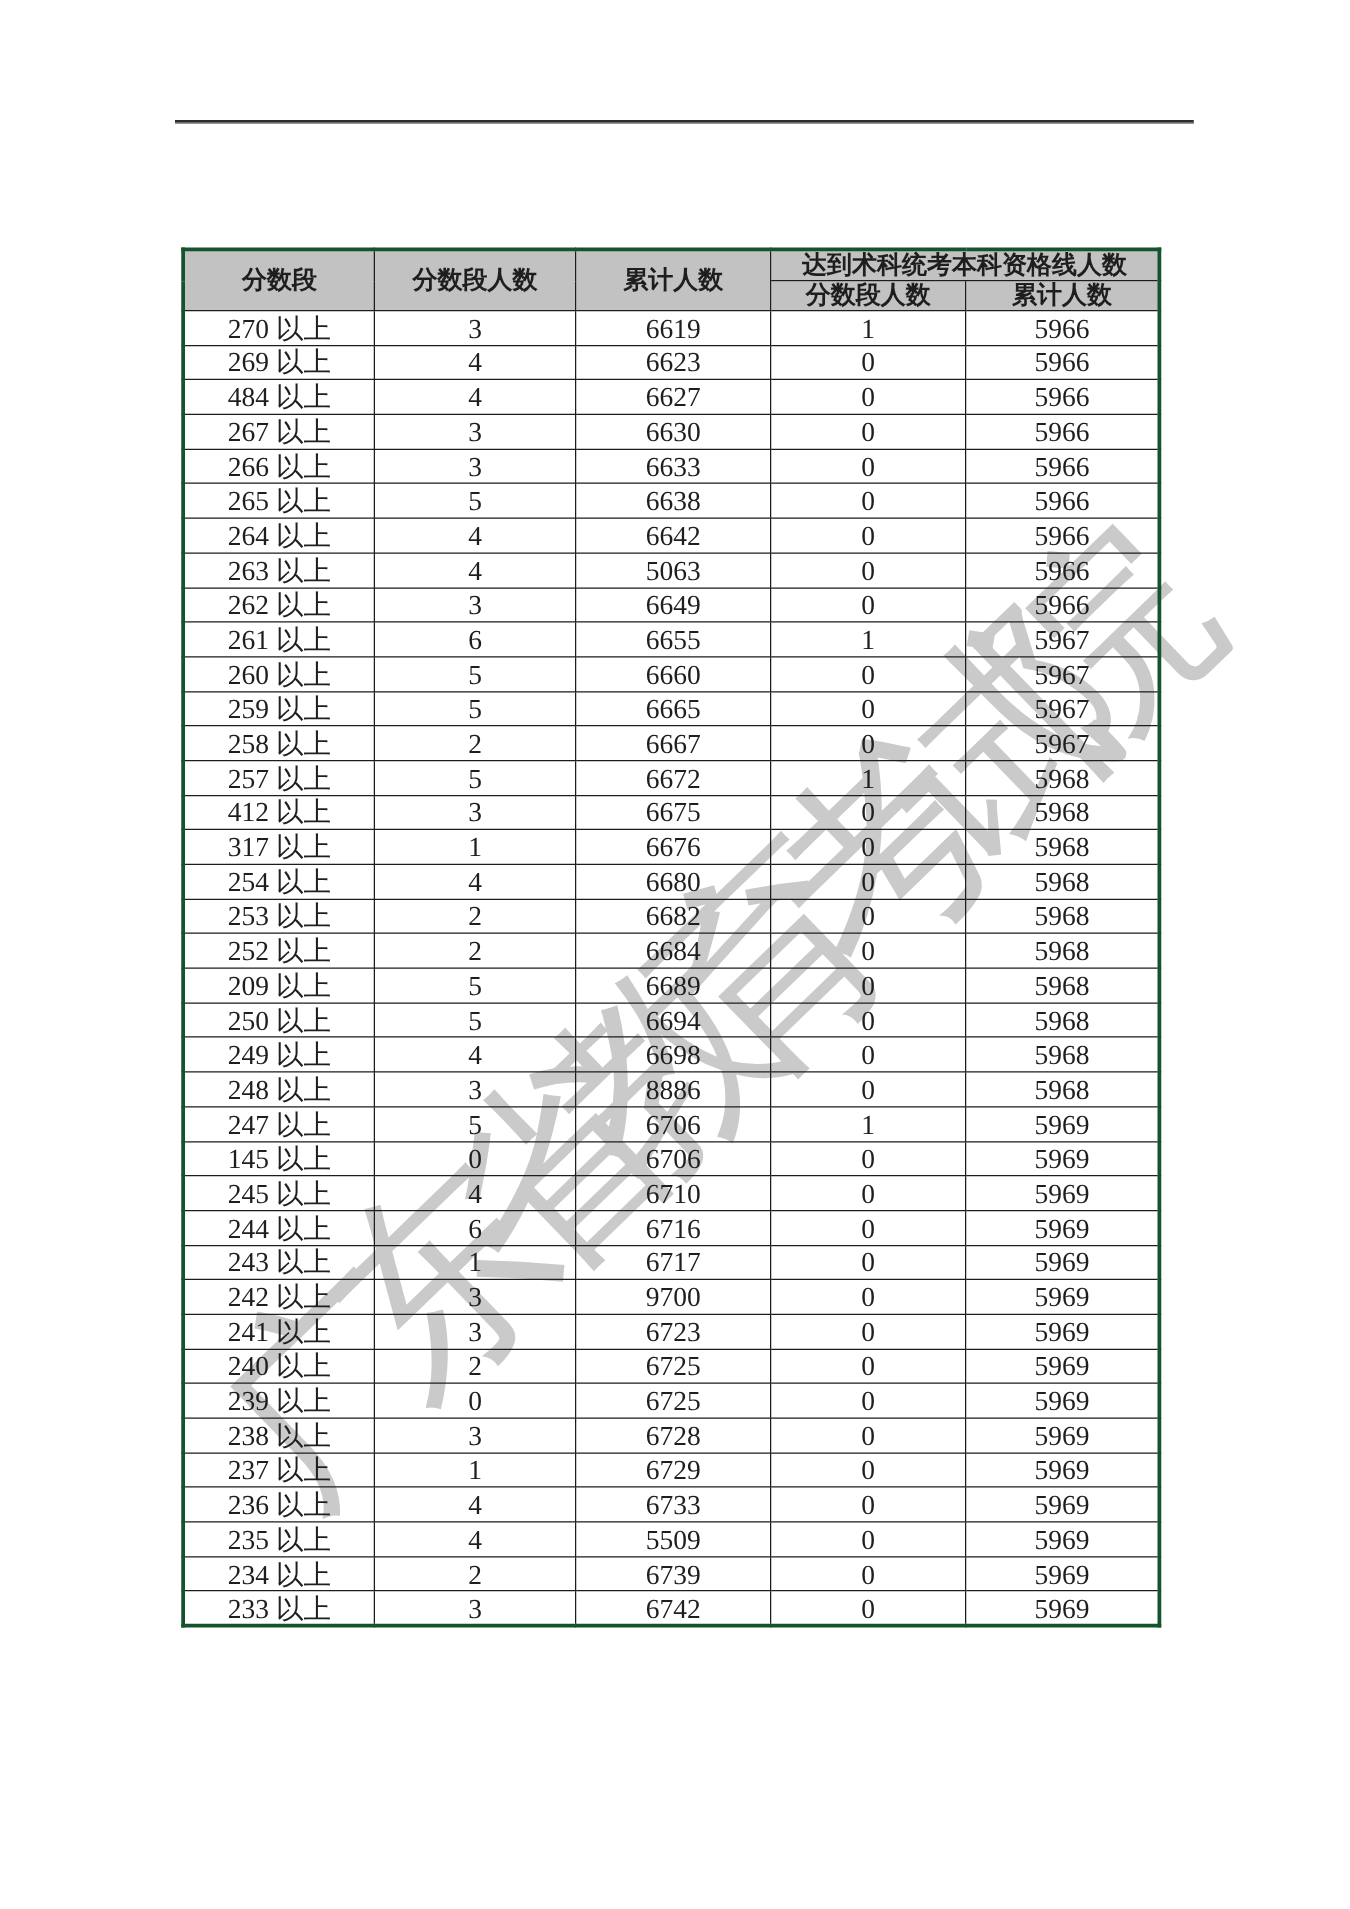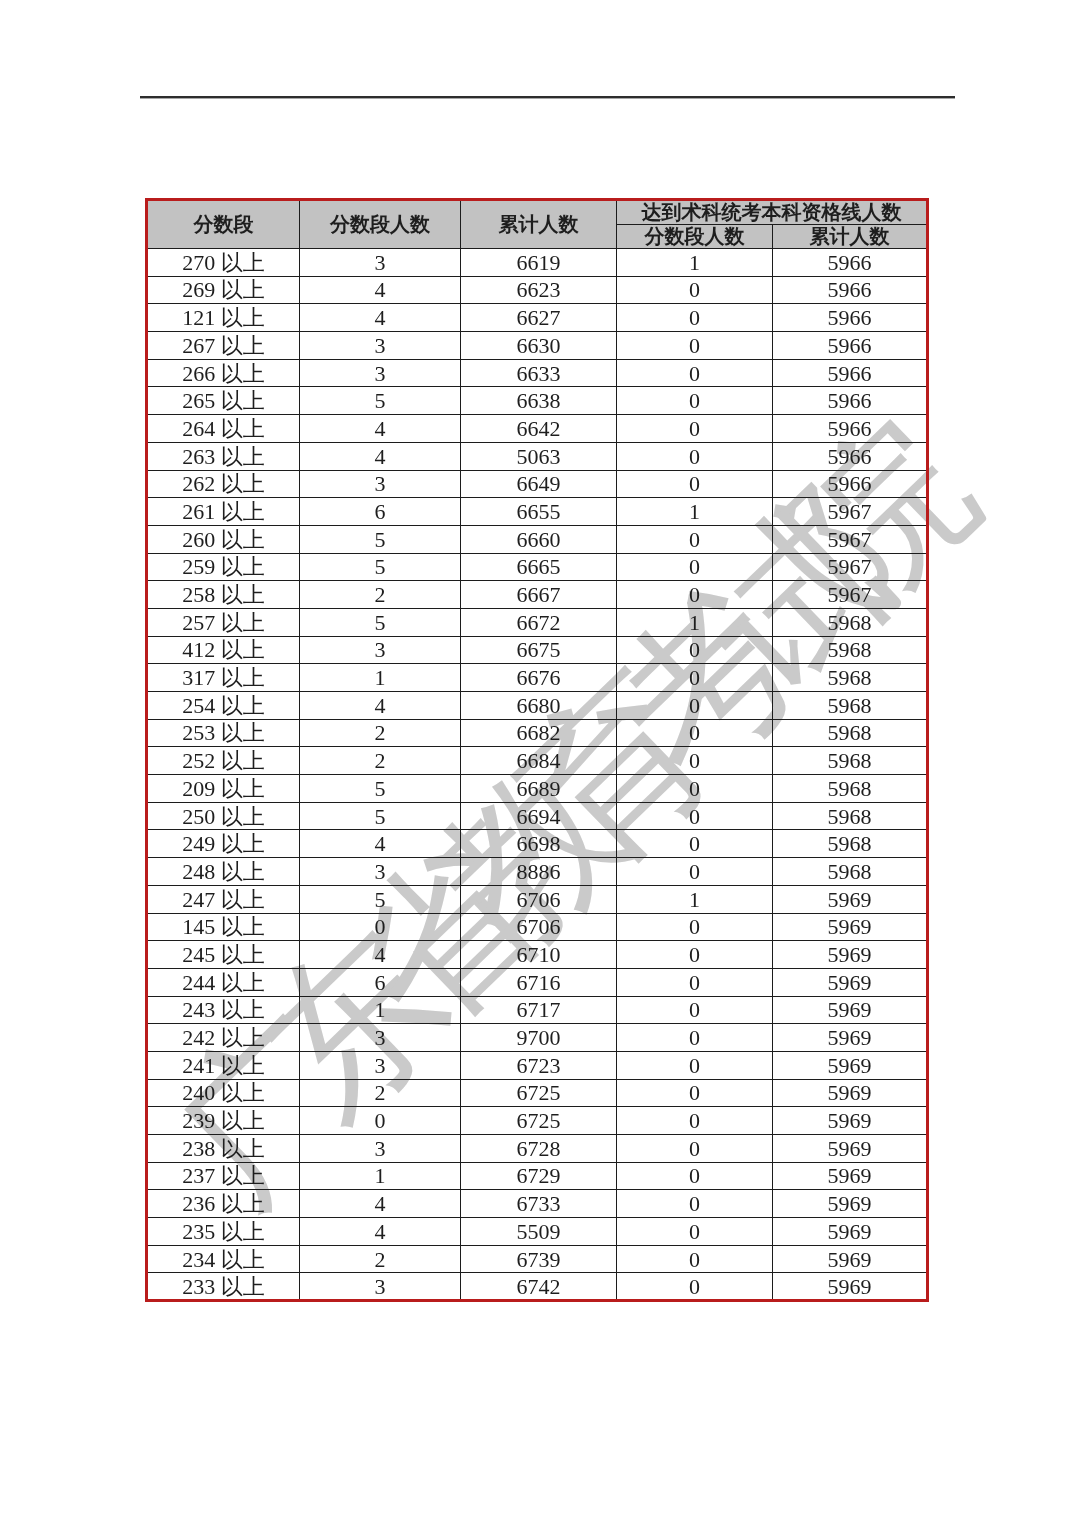--- a/index.html
+++ b/index.html
@@ -56,21 +56,21 @@
     background: transparent;
   }
   table.score-table th,
   table.score-table td {
     border: 1.5px solid var(--border-color);
     text-align: center;
     vertical-align: middle;
     padding: 0;
     overflow: hidden;
   }
-  table.score-table { border: 3px solid #b91c1c; }
+  table.score-table { border: 3px solid #14532d; }
   table.score-table thead th {
     background: var(--header-bg);
     font-weight: bold;
     font-size: 20px;
     height: 23px;
     line-height: 1.15;
   }
   table.score-table tbody td {
     background: transparent;
     font-size: 22px;
@@ -116,21 +116,21 @@
           <td>5966</td>
         </tr>
         <tr>
           <td>269 以上</td>
           <td>4</td>
           <td>6623</td>
           <td>0</td>
           <td>5966</td>
         </tr>
         <tr>
-          <td>121 以上</td>
+          <td>484 以上</td>
           <td>4</td>
           <td>6627</td>
           <td>0</td>
           <td>5966</td>
         </tr>
         <tr>
           <td>267 以上</td>
           <td>3</td>
           <td>6630</td>
           <td>0</td>

